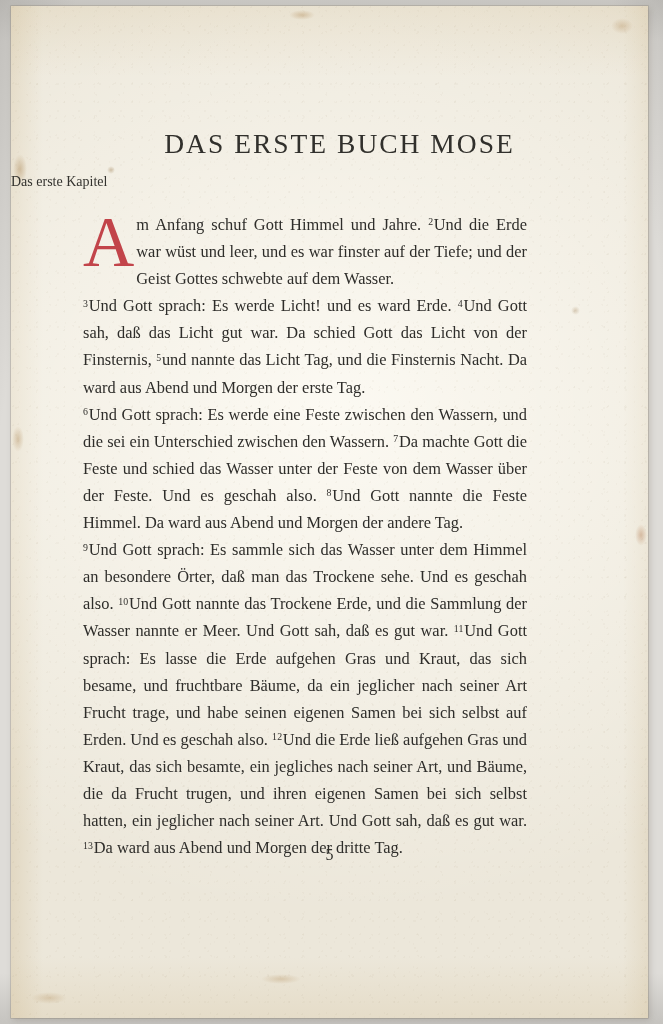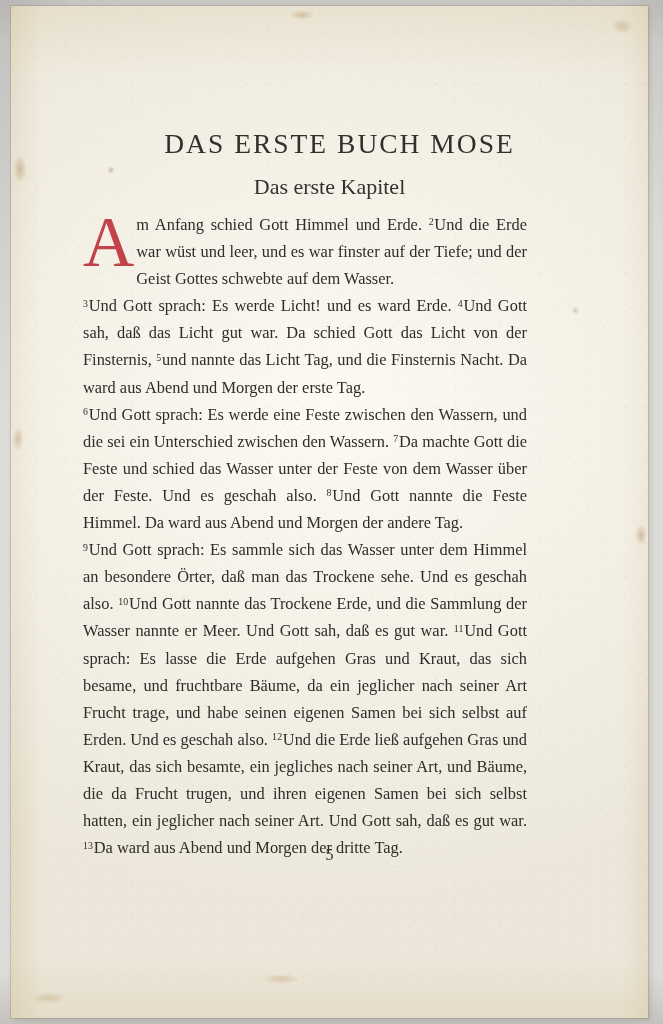--- a/index.html
+++ b/index.html
@@ -85,22 +85,21 @@
     font-size: 27.5px;
     letter-spacing: 2.0px;
     color: #31302c;
     font-weight: 400;
     padding-left: 20px;
   }
   .subtitle {
     position: absolute;
     left: 0; right: 0;
     top: 168px;
-    text-align: center;
-    font-size: 22px;
+    font-size: 14px;
     color: #33322e;
   }
 
   .textblock {
     position: absolute;
     left: 72px;
     top: 205px;
     width: 444px;
     color: #2e2d2a;
     font-size: 16.4px;
@@ -156,21 +155,21 @@
     <div class="foxing" style="left:250px;top:968px;width:40px;height:10px;background:radial-gradient(ellipse,rgba(176,138,86,.32),rgba(176,138,86,0) 70%);"></div>
     <div class="foxing" style="left:20px;top:986px;width:36px;height:12px;background:radial-gradient(ellipse,rgba(176,138,86,.30),rgba(176,138,86,0) 70%);"></div>
     <div class="foxing" style="left:560px;top:300px;width:9px;height:9px;background:radial-gradient(ellipse,rgba(150,116,70,.30),rgba(150,116,70,0) 70%);"></div>
 
     <h1 class="title">DAS ERSTE BUCH MOSE</h1>
     <div class="subtitle">Das erste Kapitel</div>
 
     <div class="textblock">
 
       <p>
-        <span class="dropcap">A</span><span>m Anfang schied Gott Himmel und Erde. </span><sup class="vnum">2</sup><span>Und die Erde war wüst und leer, und es war finster auf der Tiefe; und der Geist Gottes schwebte auf dem Wasser.</span>
+        <span class="dropcap">A</span><span>m Anfang schuf Gott Himmel und Jahre. </span><sup class="vnum">2</sup><span>Und die Erde war wüst und leer, und es war finster auf der Tiefe; und der Geist Gottes schwebte auf dem Wasser.</span>
       </p>
 
       <p><sup class="vnum">3</sup><span>Und Gott sprach: Es werde Licht! und es ward Erde. </span><sup class="vnum">4</sup><span>Und Gott sah, daß das Licht gut war. Da schied Gott das Licht von der Finsternis, </span><sup class="vnum">5</sup><span>und nannte das Licht Tag, und die Finsternis Nacht. Da ward aus Abend und Morgen der erste Tag.</span></p>
 
       <p><sup class="vnum">6</sup><span>Und Gott sprach: Es werde eine Feste zwischen den Wassern, und die sei ein Unterschied zwischen den Wassern. </span><sup class="vnum">7</sup><span>Da machte Gott die Feste und schied das Wasser unter der Feste von dem Wasser über der Feste. Und es geschah also. </span><sup class="vnum">8</sup><span>Und Gott nannte die Feste Himmel. Da ward aus Abend und Morgen der andere Tag.</span></p>
 
       <p><sup class="vnum">9</sup><span>Und Gott sprach: Es sammle sich das Wasser unter dem Himmel an besondere Örter, daß man das Trockene sehe. Und es geschah also. </span><sup class="vnum">10</sup><span>Und Gott nannte das Trockene Erde, und die Sammlung der Wasser nannte er Meer. Und Gott sah, daß es gut war. </span><sup class="vnum">11</sup><span>Und Gott sprach: Es lasse die Erde aufgehen Gras und Kraut, das sich besame, und fruchtbare Bäume, da ein jeglicher nach seiner Art Frucht trage, und habe seinen eigenen Samen bei sich selbst auf Erden. Und es geschah also. </span><sup class="vnum">12</sup><span>Und die Erde ließ aufgehen Gras und Kraut, das sich besamte, ein jegliches nach seiner Art, und Bäume, die da Frucht trugen, und ihren eigenen Samen bei sich selbst hatten, ein jeglicher nach seiner Art. Und Gott sah, daß es gut war. </span><sup class="vnum">13</sup><span>Da ward aus Abend und Morgen der dritte Tag.</span></p>
 
 
     </div>

